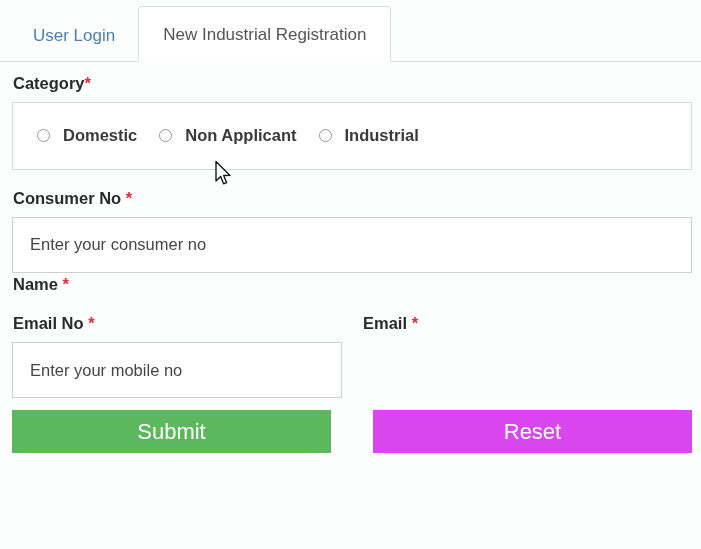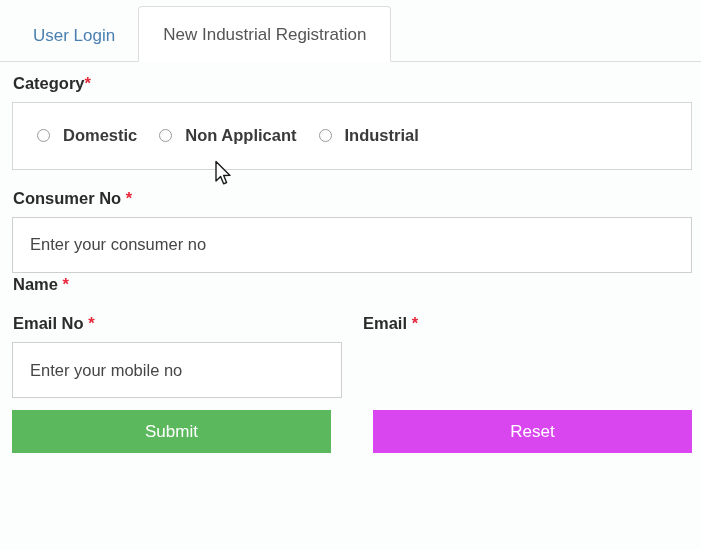--- a/index.html
+++ b/index.html
@@ -140,21 +140,21 @@
     gap: 42px;
     margin-top: 12px;
   }
   .btn {
     flex: 1 1 0;
     height: 43px;
     border: none;
     border-radius: 0;
     color: #ffffff;
     font-family: "Liberation Sans", sans-serif;
-    font-size: 17px;
+    font-size: 22px;
     cursor: pointer;
     line-height: 43px;
     padding: 0;
     text-align: center;
   }
   .btn-submit { background: #5cb85c; }
   .btn-reset  { background: #d946ef; }
 
   
   .cursor {

